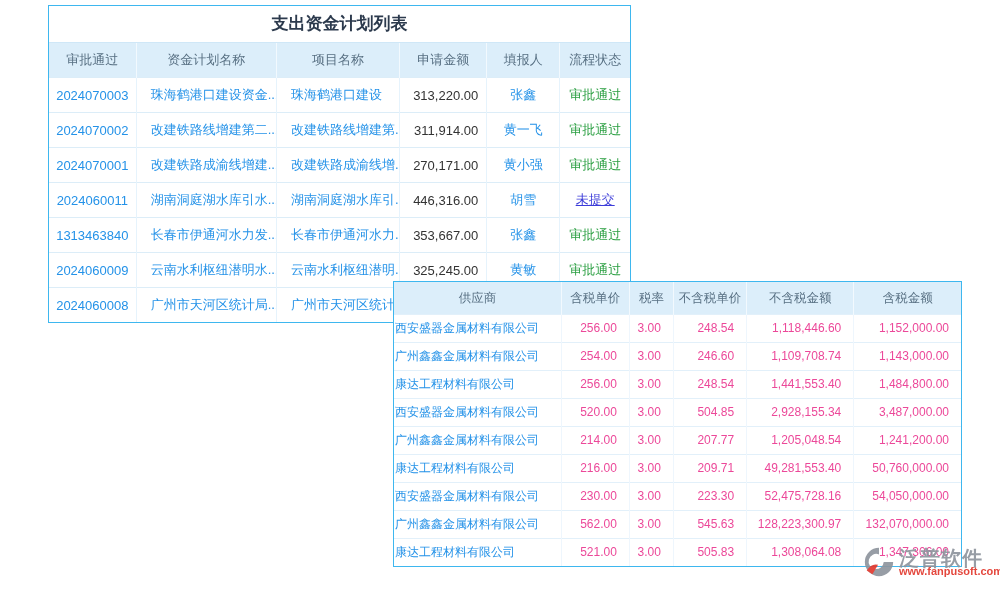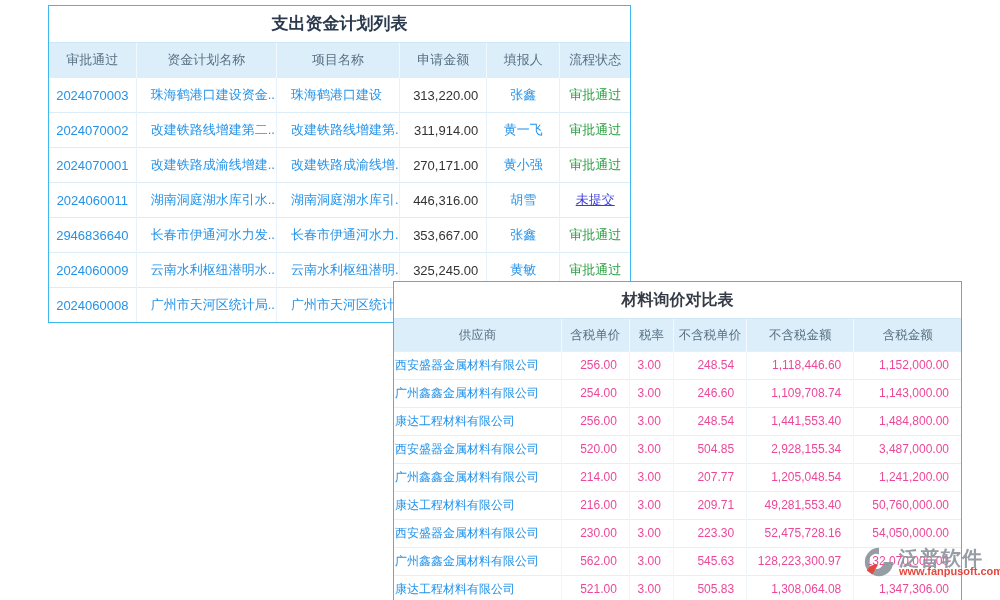--- a/index.html
+++ b/index.html
@@ -123,21 +123,21 @@
           </tr>
           <tr>
             <td class="c-id">2024060011</td>
             <td class="c-plan">湖南洞庭湖水库引水...</td>
             <td class="c-proj">湖南洞庭湖水库引...</td>
             <td class="c-amt">446,316.00</td>
             <td class="c-rep">胡雪</td>
             <td class="c-status st-unsubmitted">未提交</td>
           </tr>
           <tr>
-            <td class="c-id">2946836640</td>
+            <td class="c-id">1313463840</td>
             <td class="c-plan">长春市伊通河水力发...</td>
             <td class="c-proj">长春市伊通河水力...</td>
             <td class="c-amt">353,667.00</td>
             <td class="c-rep">张鑫</td>
             <td class="c-status st-approved">审批通过</td>
           </tr>
           <tr>
             <td class="c-id">2024060009</td>
             <td class="c-plan">云南水利枢纽潜明水...</td>
             <td class="c-proj">云南水利枢纽潜明...</td>
@@ -151,21 +151,20 @@
             <td class="c-proj">广州市天河区统计...</td>
             <td class="c-amt"></td>
             <td class="c-rep"></td>
             <td class="c-status"></td>
           </tr>
         </tbody>
     </table>
   </section>
 
   <section class="tbl quote">
-    <div class="tbl-title">材料询价对比表</div>
     <table>
       <colgroup>
         <col style="width:167px">
           <col style="width:68px">
           <col style="width:44px">
         <col style="width:73px">
           <col style="width:107px">
           <col style="width:107px">
       </colgroup>
       <thead>

